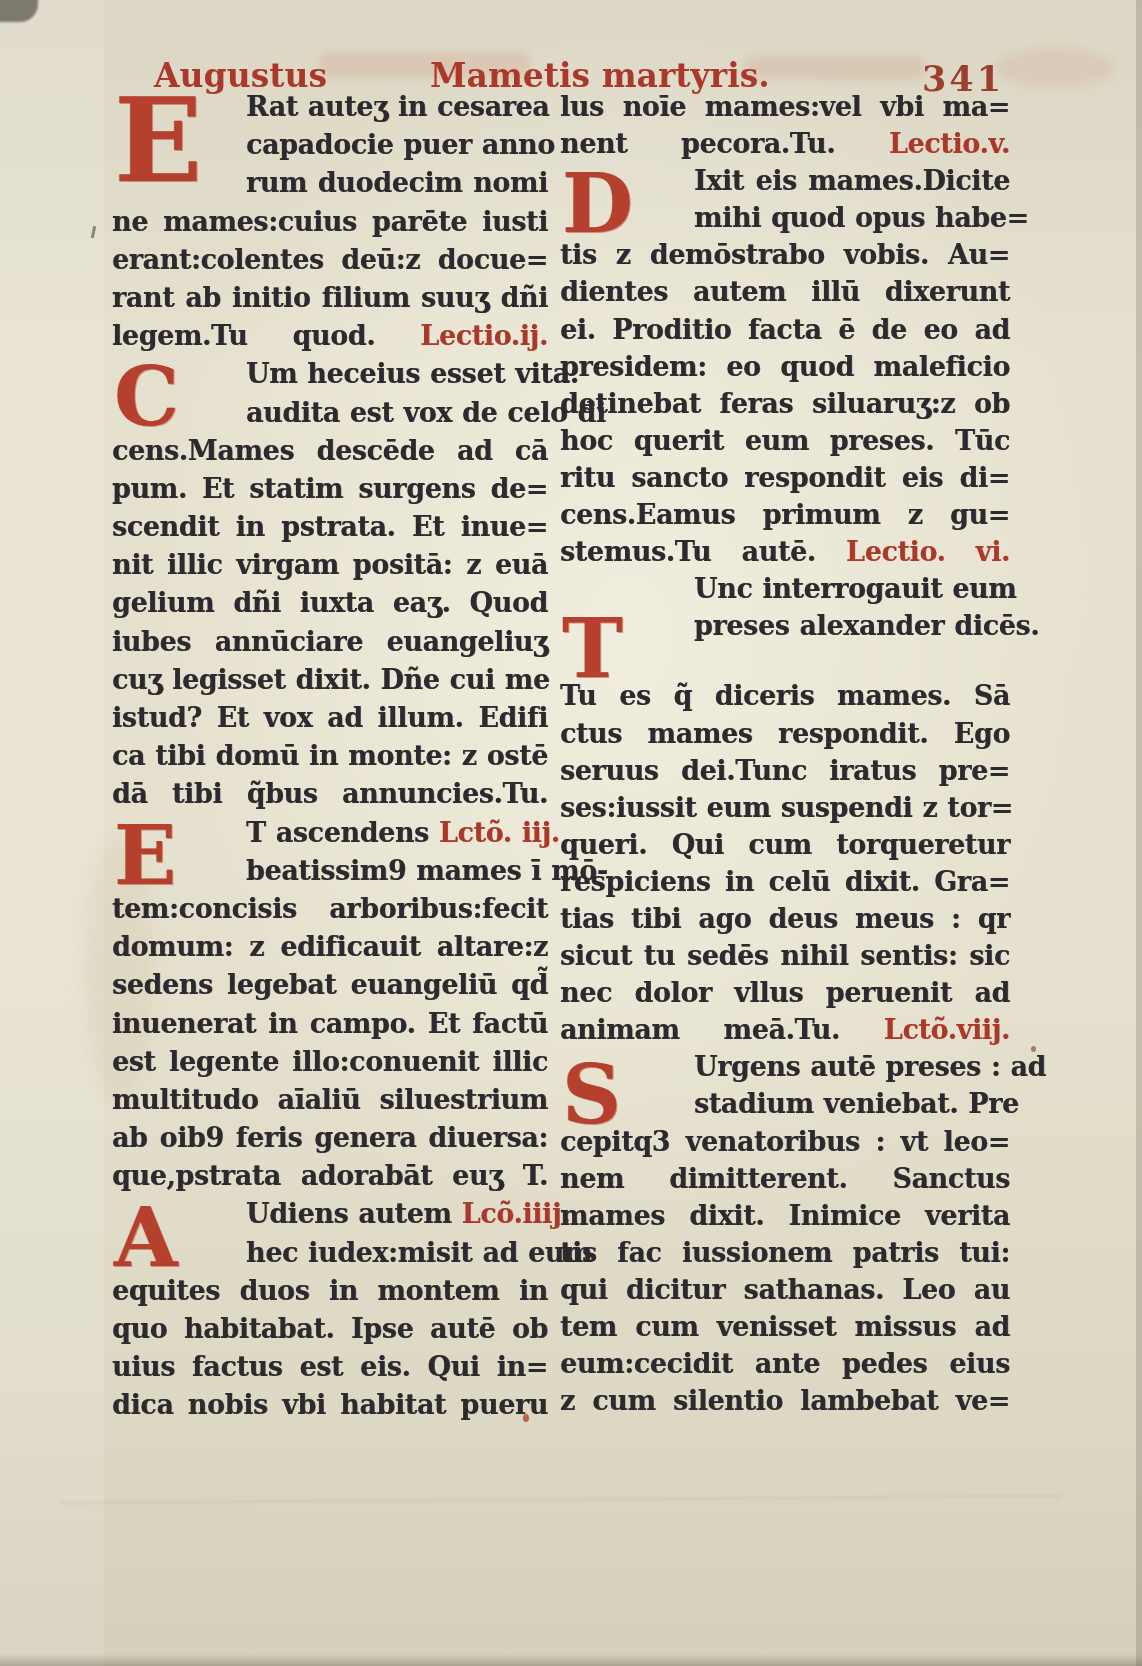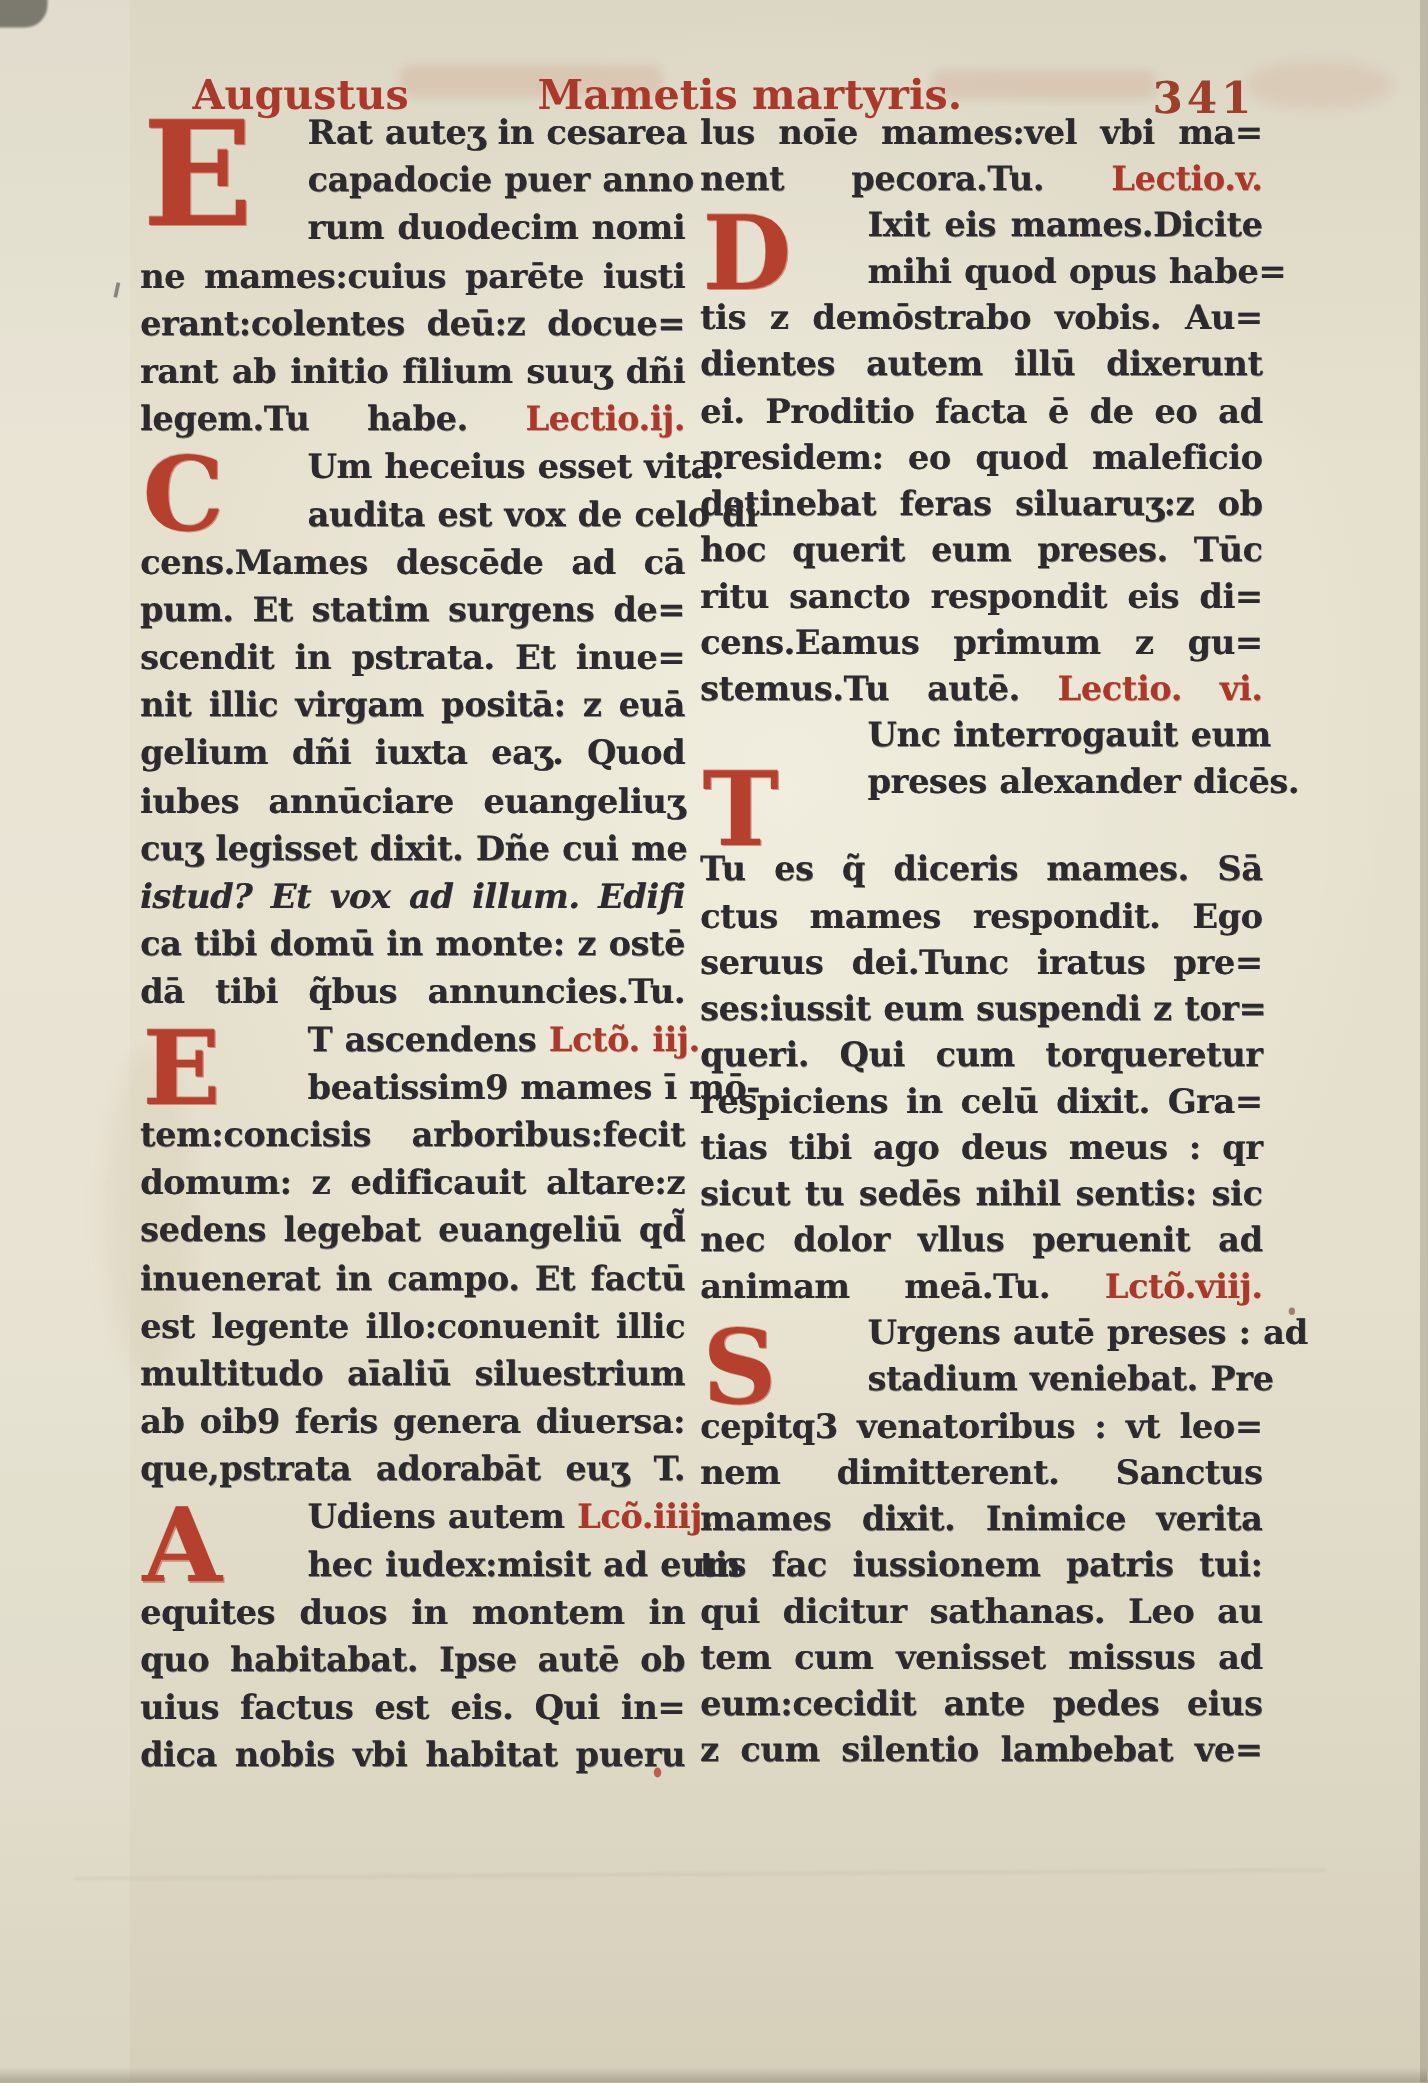--- a/index.html
+++ b/index.html
@@ -84,31 +84,31 @@
     <span class="h-page">341</span>
   </div>
 
   <div class="col" id="left-col">
       <div class="line ind" style="height: 38.2px; line-height: 38.2px;"><span class="t">Rat auteʒ in cesarea</span></div>
       <div class="line ind" style="height: 38.2px; line-height: 38.2px;"><span class="t">capadocie puer anno</span></div>
       <div class="line ind" style="height: 38.2px; line-height: 38.2px;"><span class="t">rum duodecim nomi</span></div>
       <div class="line" style="height: 38.2px; line-height: 38.2px;"><span class="t">ne mames:cuius parēte iusti</span></div>
       <div class="line" style="height: 38.2px; line-height: 38.2px;"><span class="t">erant:colentes deū:z docue=</span></div>
       <div class="line" style="height: 38.2px; line-height: 38.2px;"><span class="t">rant ab initio filium suuʒ dñi</span></div>
-      <div class="line" style="height: 38.2px; line-height: 38.2px;"><span class="t">legem.Tu habe.</span> <span class="rubric">Lectio.ij.</span></div>
+      <div class="line" style="height: 38.2px; line-height: 38.2px;"><span class="t">legem.Tu quod.</span> <span class="rubric">Lectio.ij.</span></div>
       <div class="line ind" style="height: 38.2px; line-height: 38.2px;"><span class="t">Um heceius esset vita:</span></div>
       <div class="line ind" style="height: 38.2px; line-height: 38.2px;"><span class="t">audita est vox de celo di</span></div>
       <div class="line" style="height: 38.2px; line-height: 38.2px;"><span class="t">cens.Mames descēde ad cā</span></div>
       <div class="line" style="height: 38.2px; line-height: 38.2px;"><span class="t">pum. Et statim surgens de=</span></div>
       <div class="line" style="height: 38.2px; line-height: 38.2px;"><span class="t">scendit in pstrata. Et inue=</span></div>
       <div class="line" style="height: 38.2px; line-height: 38.2px;"><span class="t">nit illic virgam positā: z euā</span></div>
       <div class="line" style="height: 38.2px; line-height: 38.2px;"><span class="t">gelium dñi iuxta eaʒ. Quod</span></div>
       <div class="line" style="height: 38.2px; line-height: 38.2px;"><span class="t">iubes annūciare euangeliuʒ</span></div>
       <div class="line" style="height: 38.2px; line-height: 38.2px;"><span class="t">cuʒ legisset dixit. Dñe cui me</span></div>
-      <div class="line" style="height: 38.2px; line-height: 38.2px; font-style: italic;"><span class="t">istud? Et vox ad illum. Edifi</span></div>
+      <div class="line" style="height: 38.2px; line-height: 38.2px;"><span class="t">istud? Et vox ad illum. Edifi</span></div>
       <div class="line" style="height: 38.2px; line-height: 38.2px;"><span class="t">ca tibi domū in monte: z ostē</span></div>
       <div class="line" style="height: 38.2px; line-height: 38.2px;"><span class="t">dā tibi q̃bus annuncies.Tu.</span></div>
       <div class="line ind" style="height: 38.2px; line-height: 38.2px;"><span class="t">T ascendens</span> <span class="rubric">Lctõ. iij.</span></div>
       <div class="line ind" style="height: 38.2px; line-height: 38.2px;"><span class="t">beatissim9 mames ī mō-</span></div>
       <div class="line" style="height: 38.2px; line-height: 38.2px;"><span class="t">tem:concisis arboribus:fecit</span></div>
       <div class="line" style="height: 38.2px; line-height: 38.2px;"><span class="t">domum: z edificauit altare:z</span></div>
       <div class="line" style="height: 38.2px; line-height: 38.2px;"><span class="t">sedens legebat euangeliū qd̃</span></div>
       <div class="line" style="height: 38.2px; line-height: 38.2px;"><span class="t">inuenerat in campo. Et factū</span></div>
       <div class="line" style="height: 38.2px; line-height: 38.2px;"><span class="t">est legente illo:conuenit illic</span></div>
       <div class="line" style="height: 38.2px; line-height: 38.2px;"><span class="t">multitudo aīaliū siluestrium</span></div>

